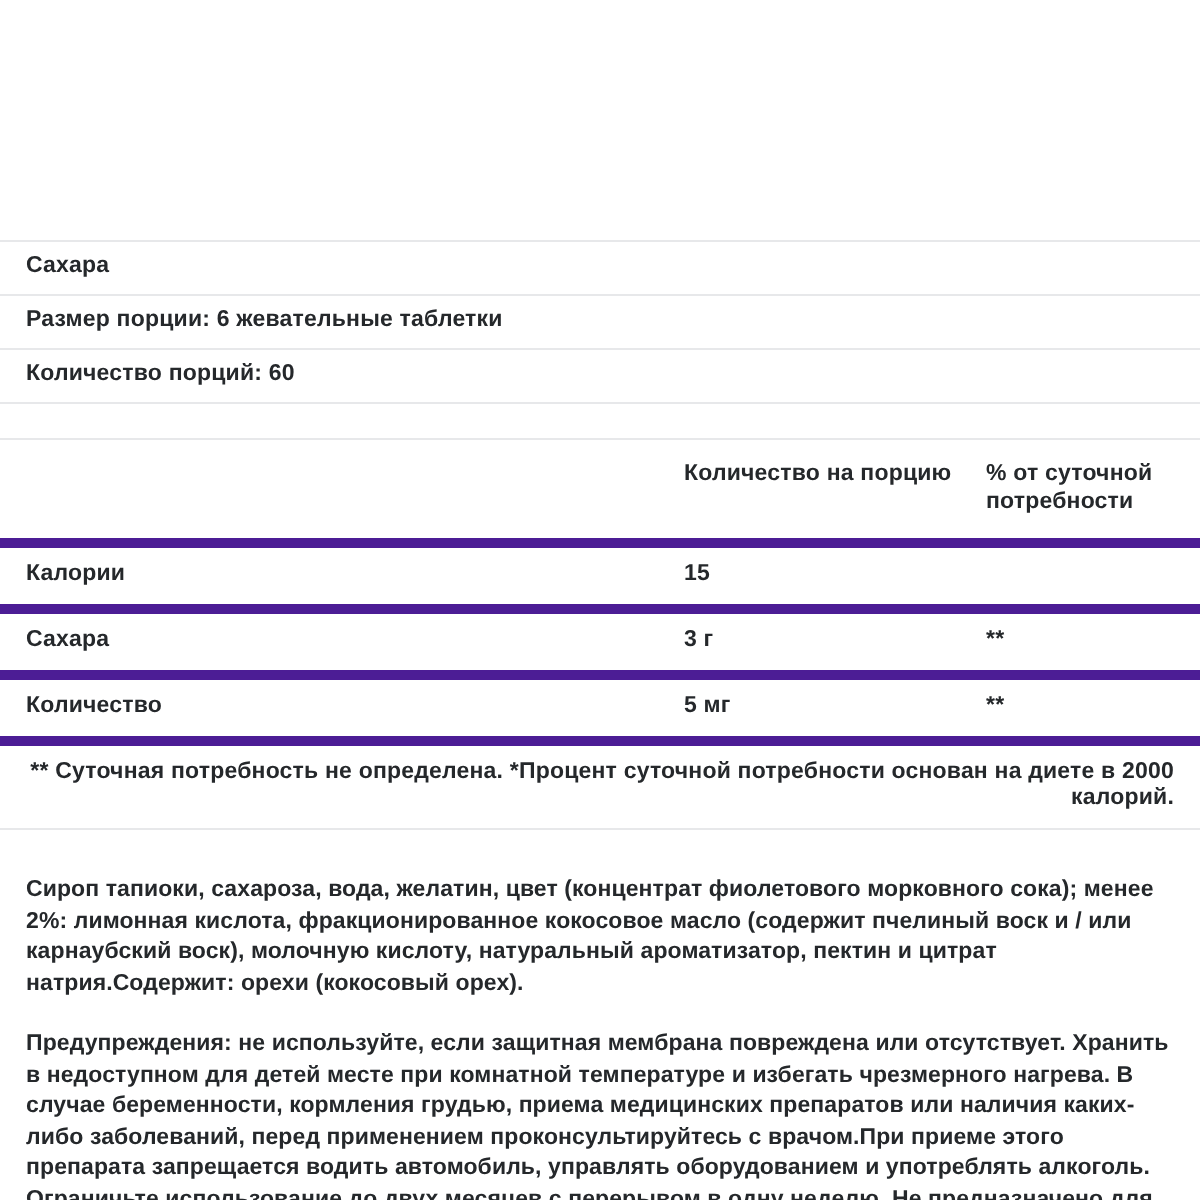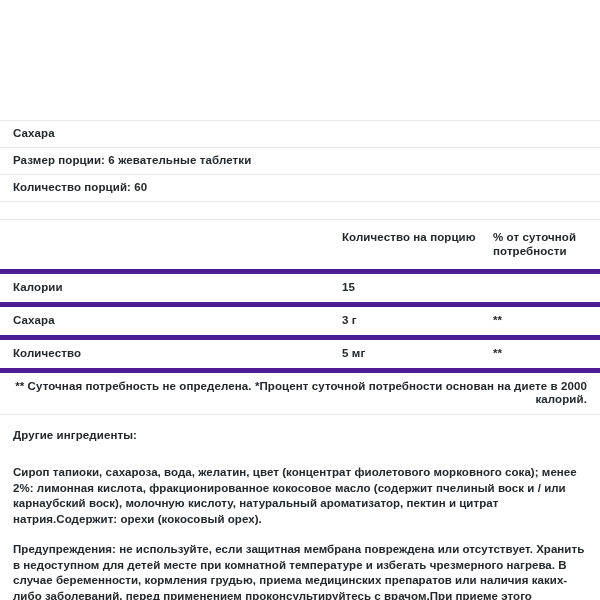--- a/index.html
+++ b/index.html
@@ -183,21 +183,20 @@
           <td>**</td>
         </tr>
       </tbody>
     </table>
 
     <div class="footnote-row">** Суточная потребность не определена. *Процент суточной потребности основан на диете в 2000 калорий.</div>
 
   </div>
 
   <div class="section">
-    <div class="section-title">Другие ингредиенты:</div>
     <div class="paragraph">Сироп тапиоки, сахароза, вода, желатин, цвет (концентрат фиолетового морковного сока); менее 2%: лимонная кислота, фракционированное кокосовое масло (содержит пчелиный воск и / или карнаубский воск), молочную кислоту, натуральный ароматизатор, пектин и цитрат натрия.Содержит: орехи (кокосовый орех).</div>
   </div>
 
   <div class="section">
     <div class="paragraph tight">Предупреждения: не используйте, если защитная мембрана повреждена или отсутствует. Хранить в недоступном для детей месте при комнатной температуре и избегать чрезмерного нагрева. В случае беременности, кормления грудью, приема медицинских препаратов или наличия каких-либо заболеваний, перед применением проконсультируйтесь с врачом.При приеме этого препарата запрещается водить автомобиль, управлять оборудованием и употреблять алкоголь. Ограничьте использование до двух месяцев с перерывом в одну неделю. Не предназначено для использования лицами моложе 18 лет.</div>
   </div>
 
 </div>
 
 </body></html>

